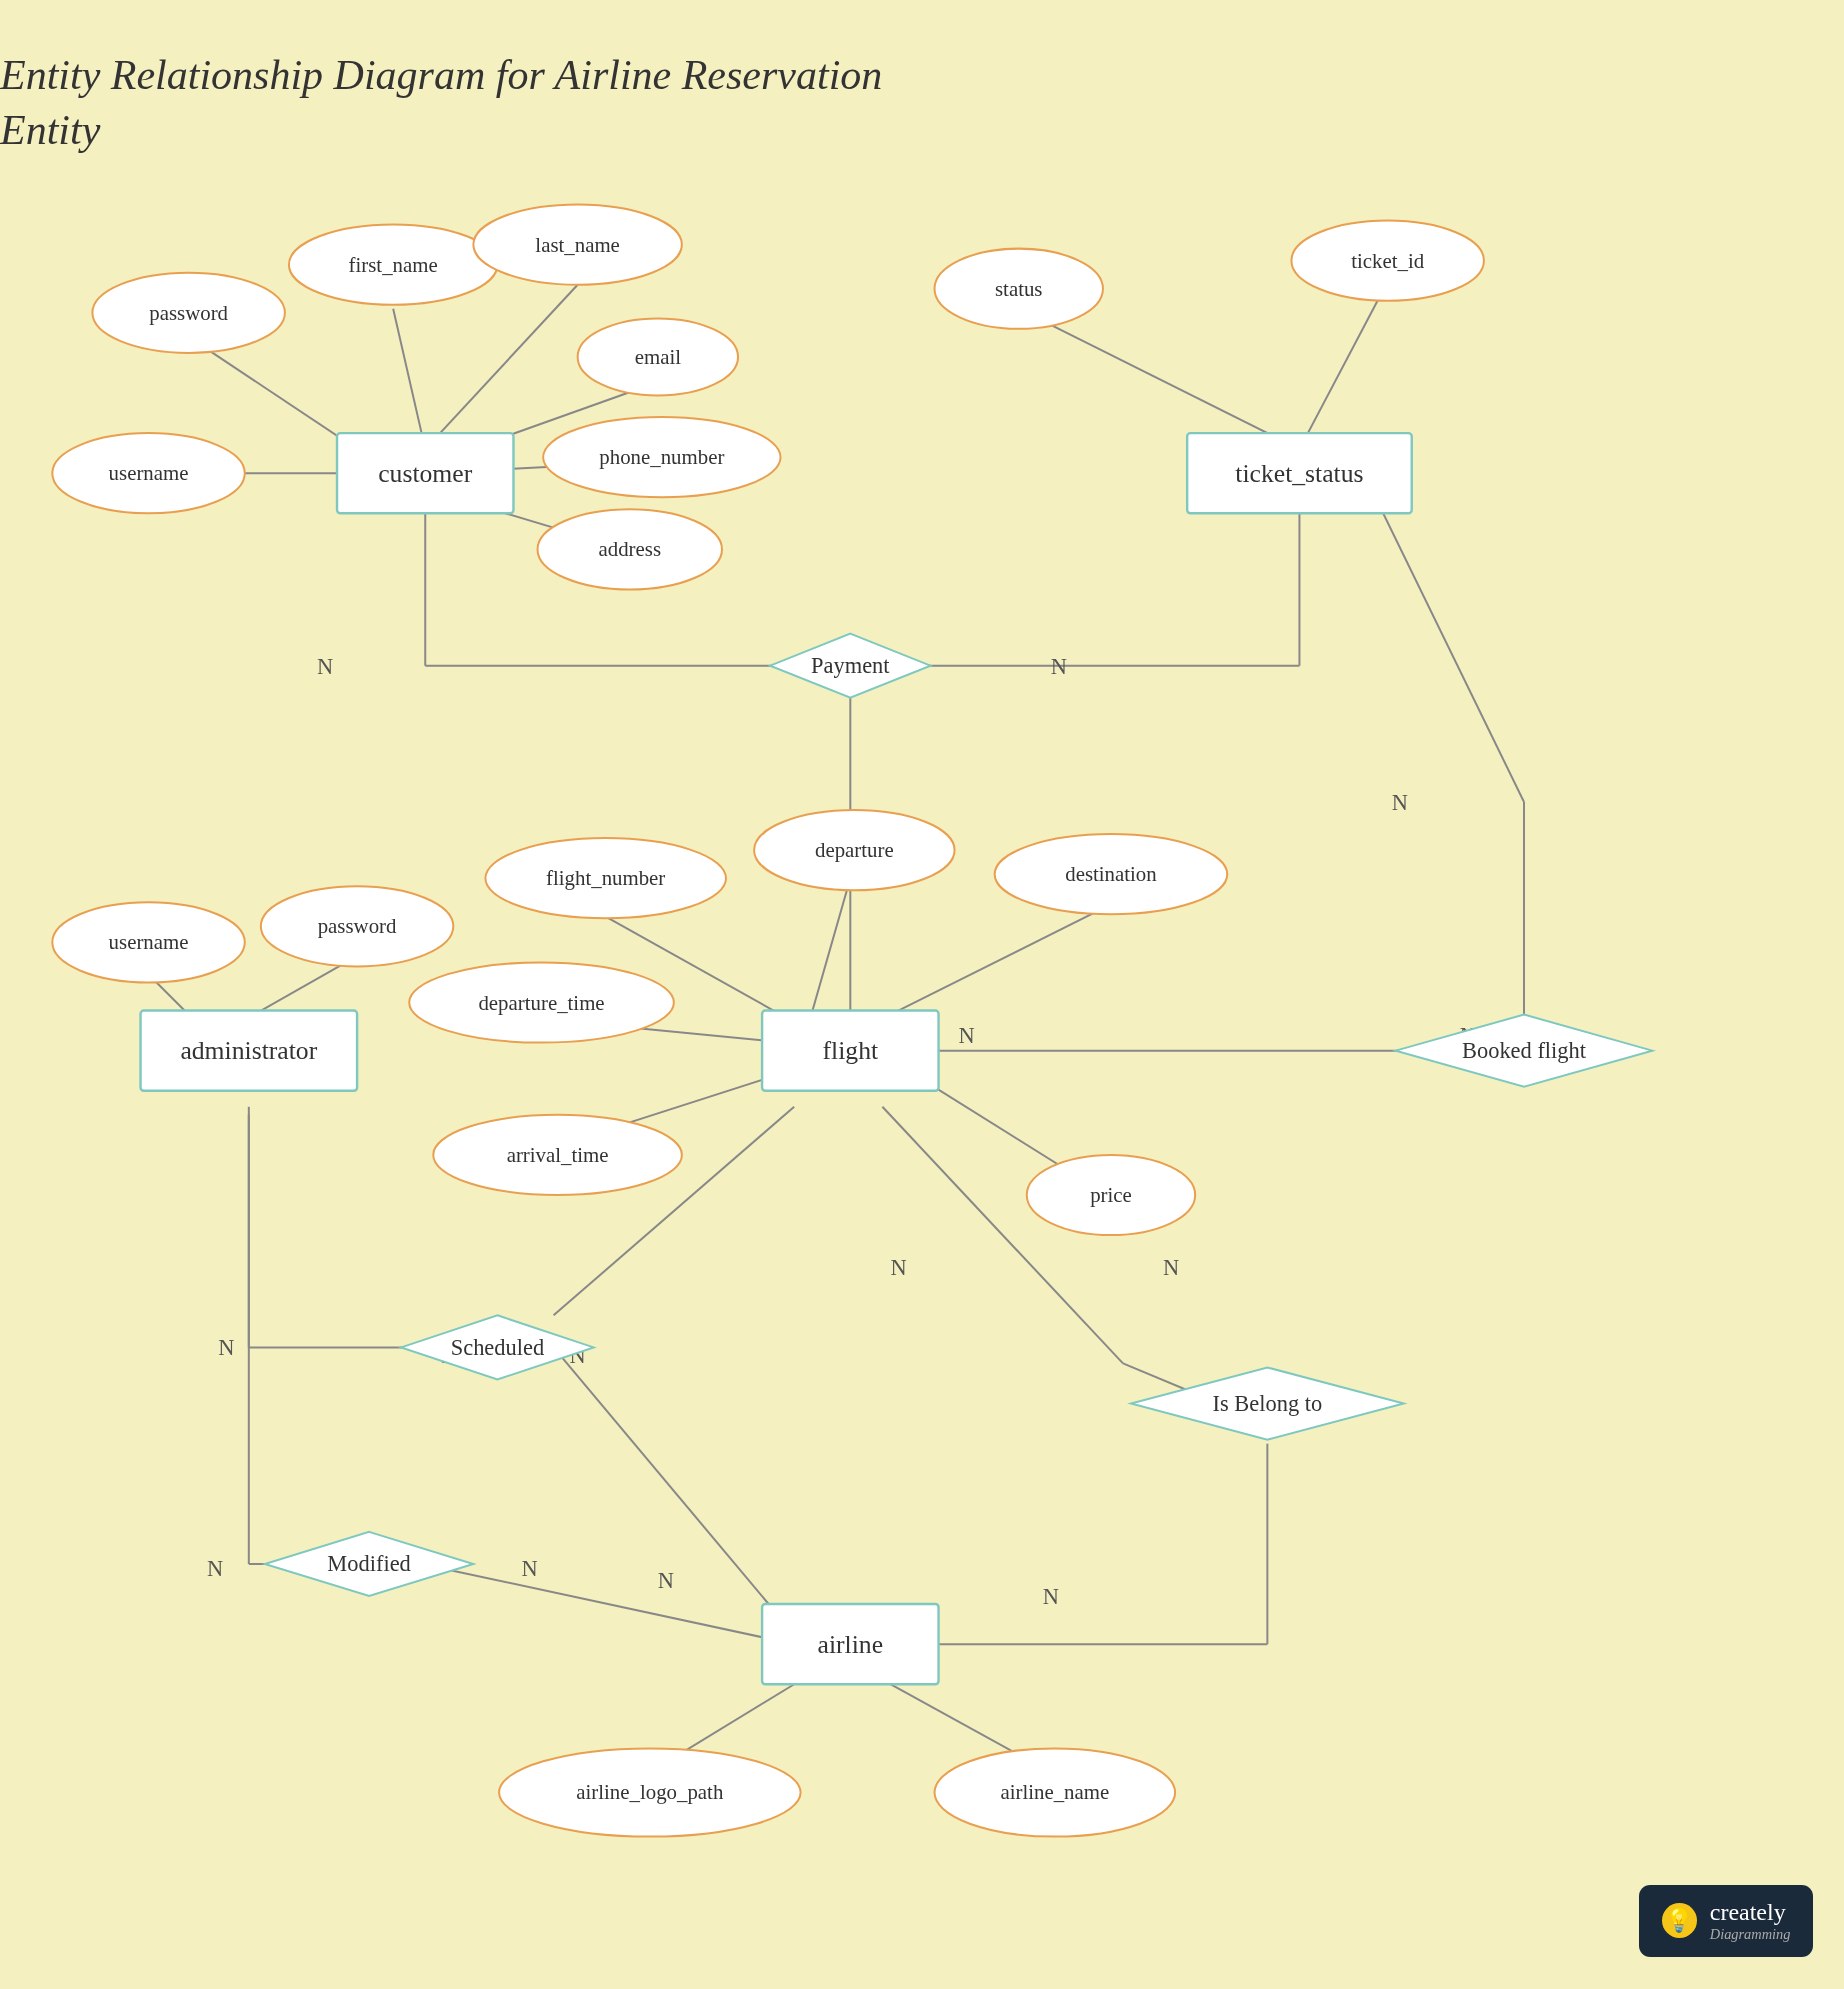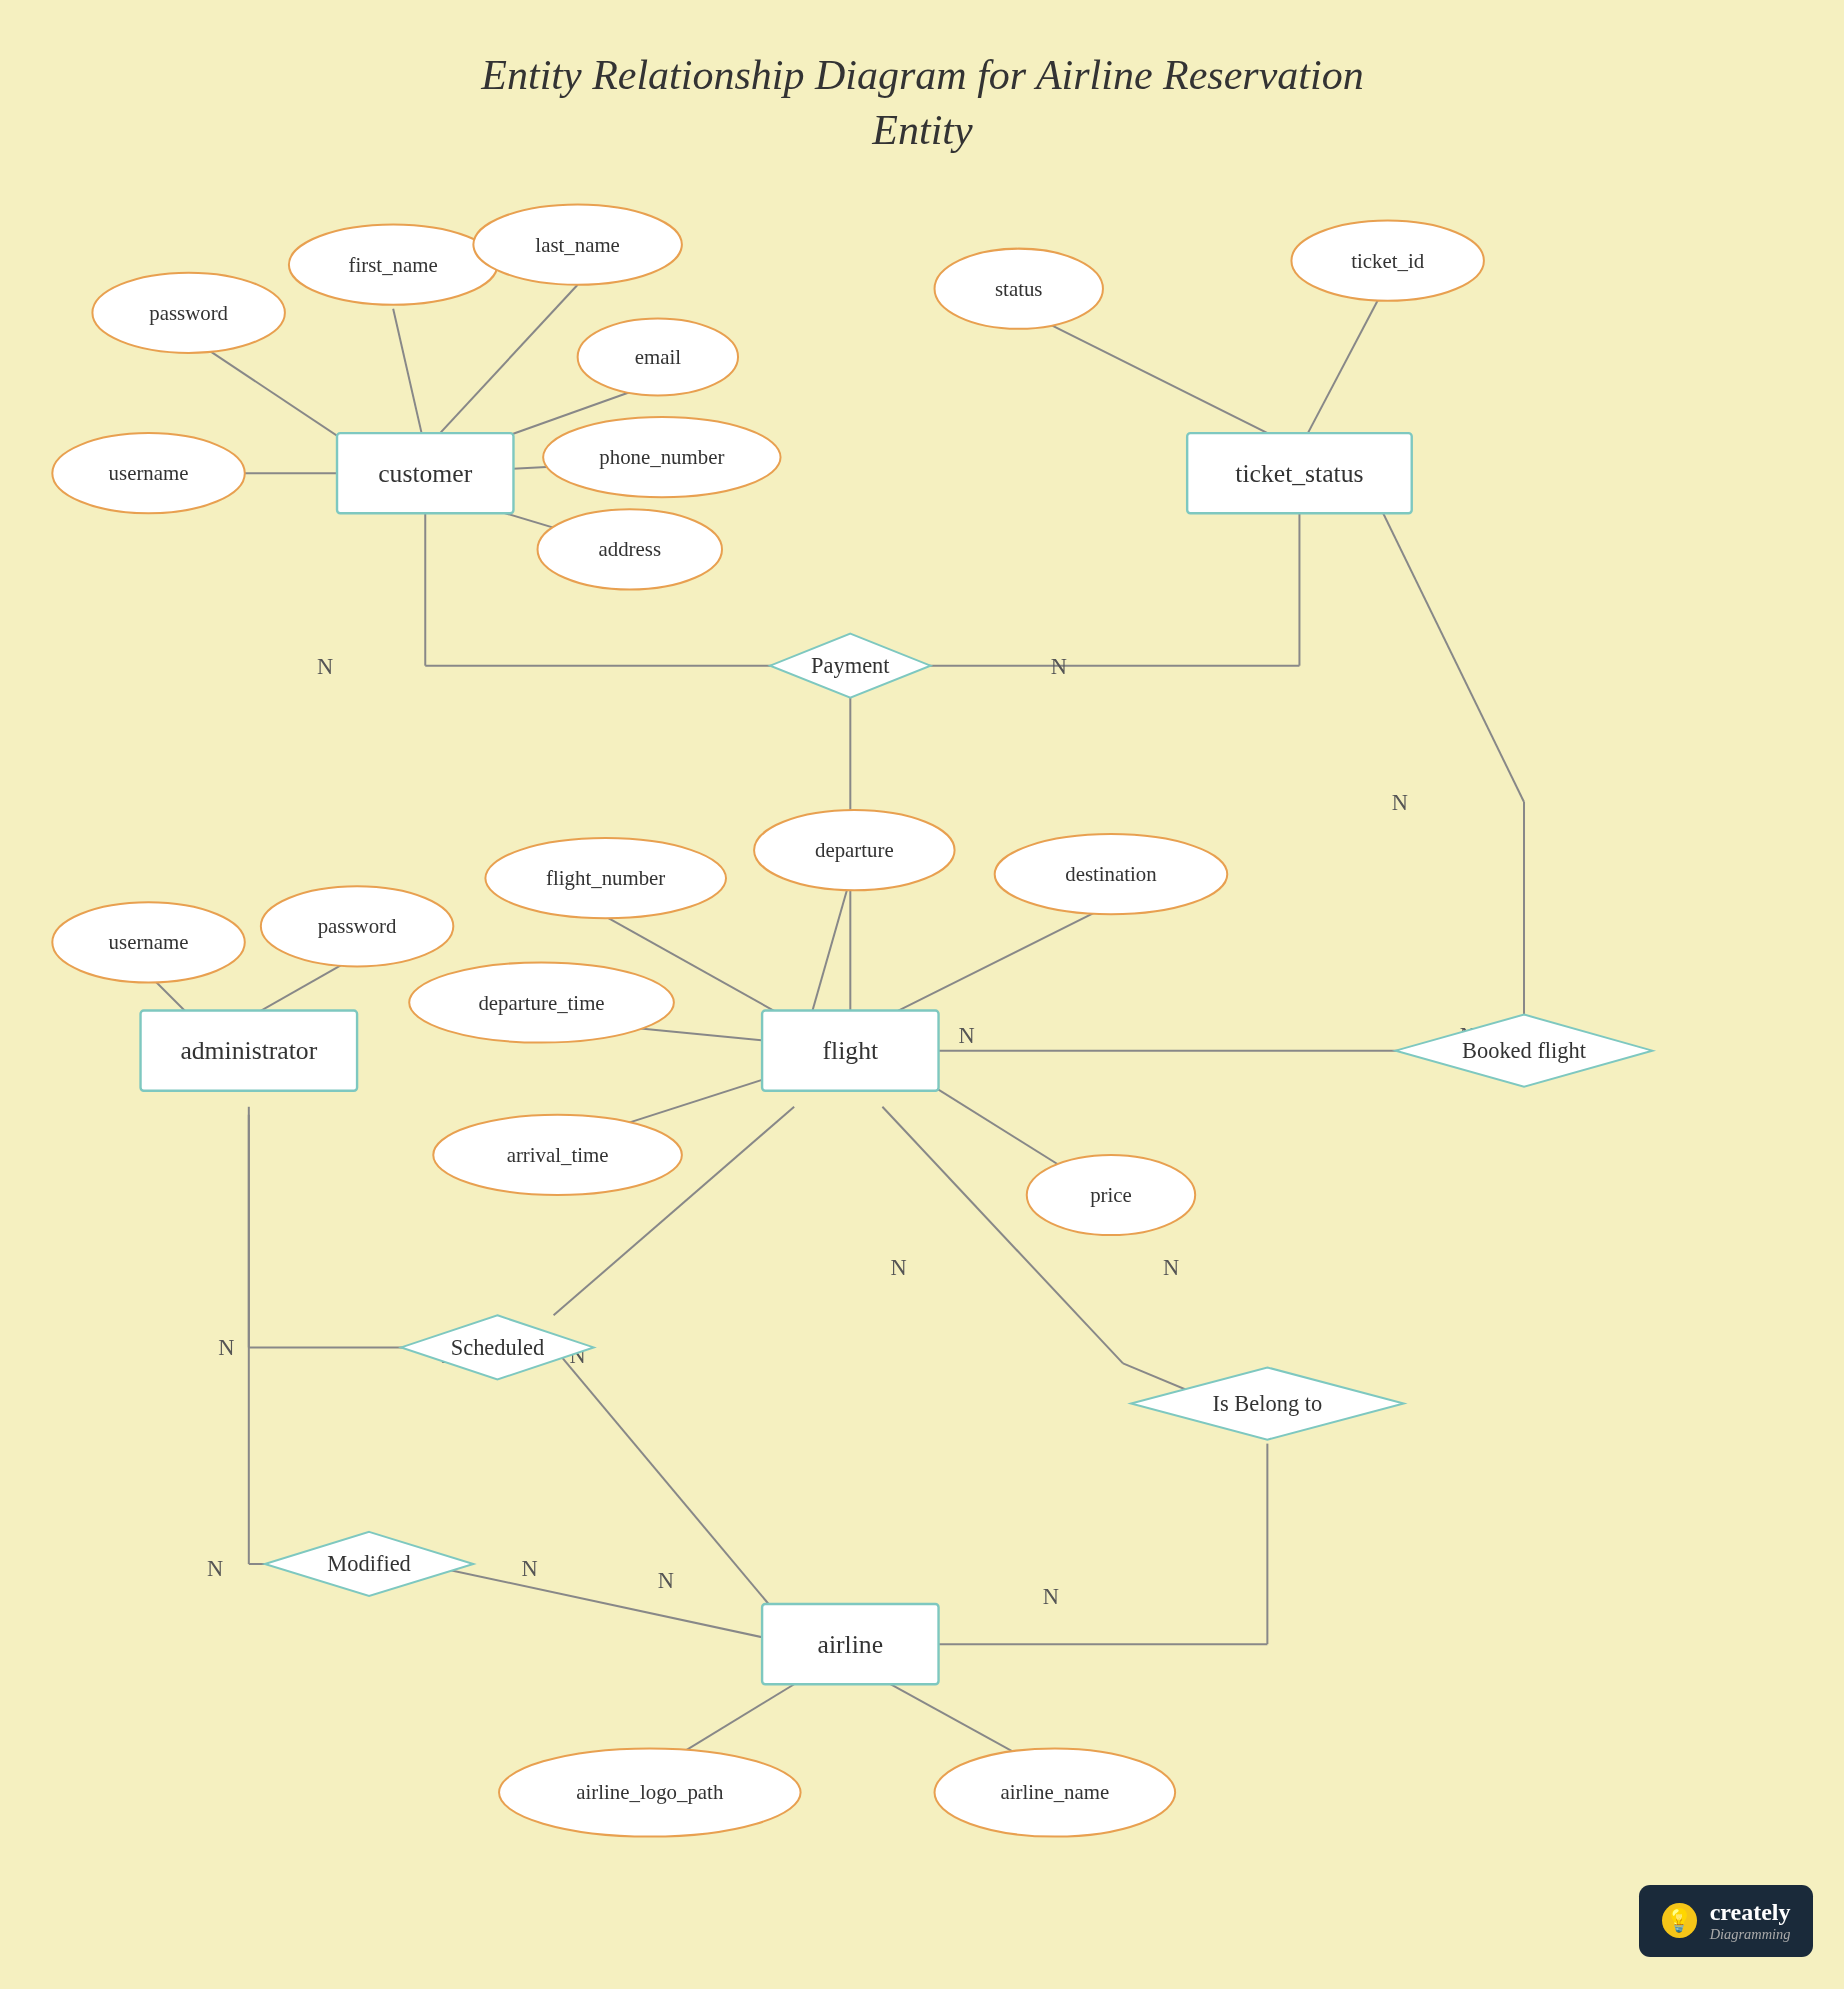--- a/index.html
+++ b/index.html
@@ -5,21 +5,21 @@
     * { margin: 0; padding: 0; box-sizing: border-box; }
     body {
       background: #f5f0c0;
       font-family: 'Georgia', serif;
       width: 1845px;
       height: 1989px;
       position: relative;
       overflow: hidden;
     }
     .page-title {
-      text-align: center;
+      text-align: left;
       font-style: italic;
       font-size: 42px;
       color: #333;
       padding-top: 48px;
       line-height: 1.3;
     }
     svg.diagram {
       position: absolute;
       top: 0;
       left: 0;
@@ -89,21 +89,21 @@
       background: #f5c518;
       border-radius: 50%;
       display: flex;
       align-items: center;
       justify-content: center;
       font-size: 22.5px;
     }
     .logo-text {
       color: white;
       font-size: 24px;
-      font-weight: bold;
+      font-weight: normal;
       line-height: 1.1;
     }
     .logo-sub {
       color: #aaa;
       font-size: 14.4px;
       font-style: italic;
     }
   </style>
 </head>
 <body>

